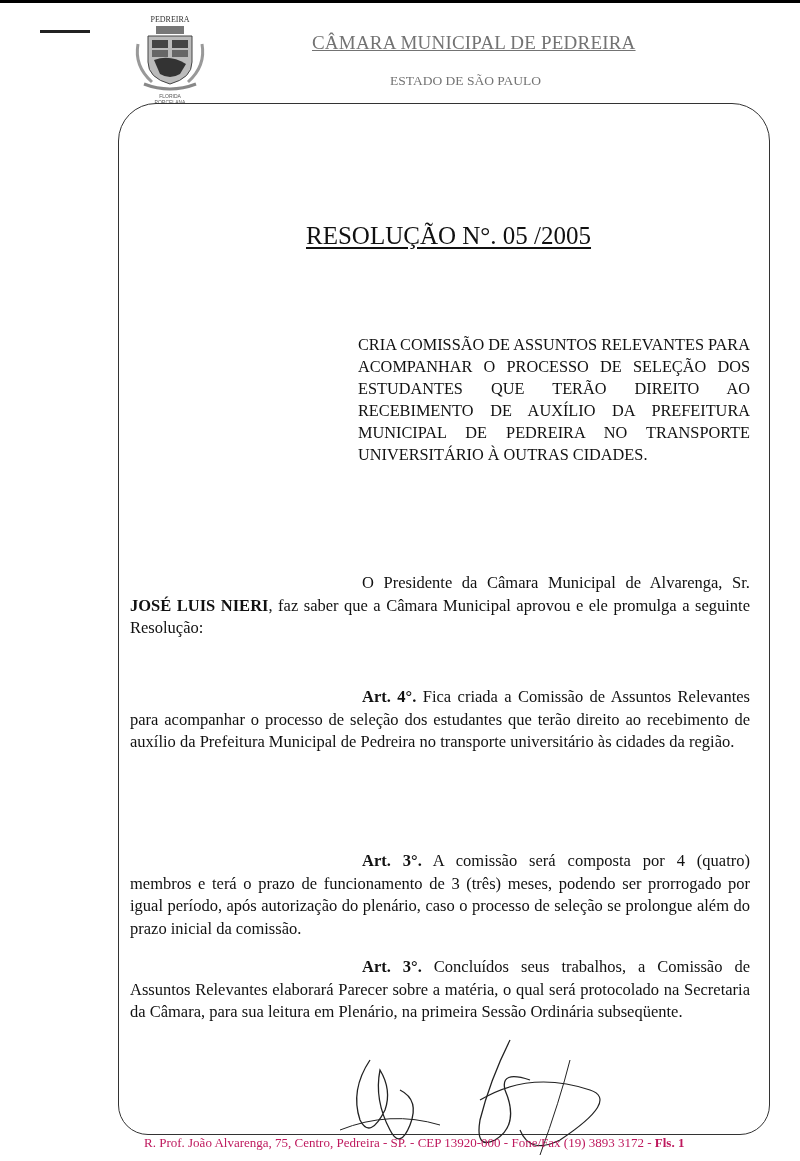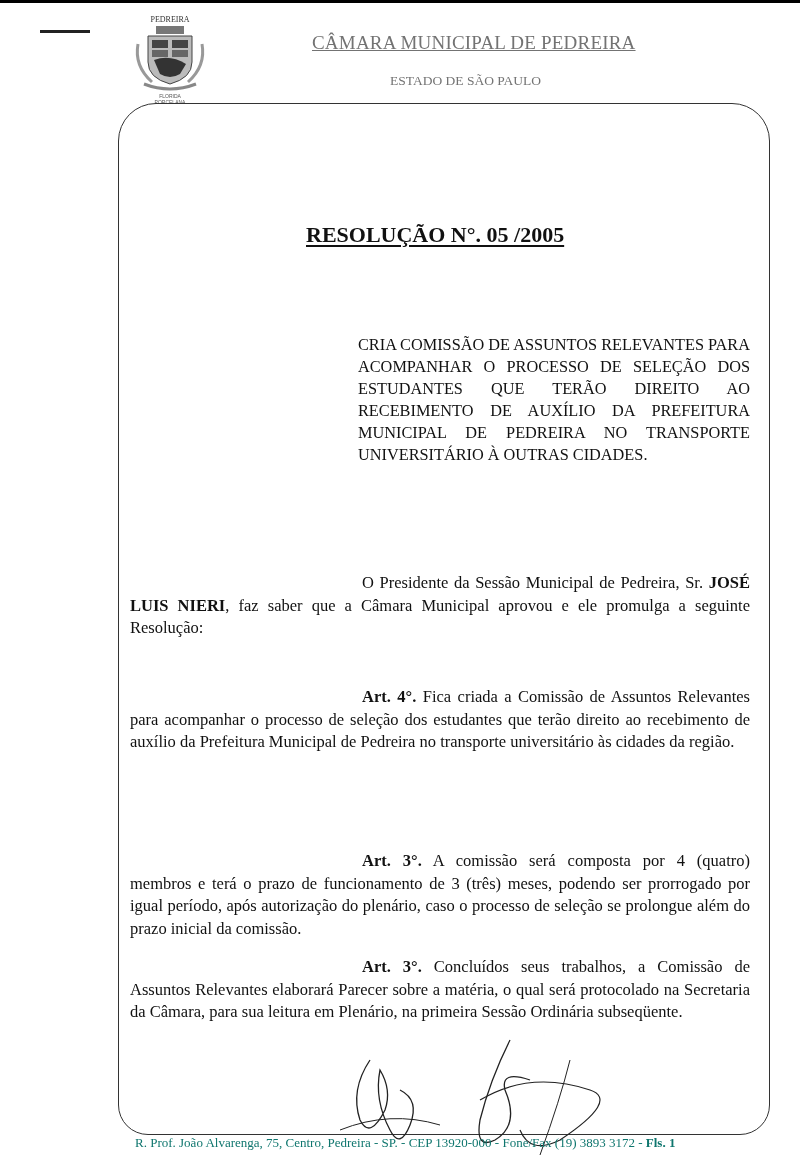--- a/index.html
+++ b/index.html
@@ -5,31 +5,31 @@
   html, body { margin:0; padding:0; }
   body { width:800px; height:1161px; background:#ffffff; position:relative; overflow:hidden;
          font-family:"Liberation Serif","DejaVu Serif",serif; color:#111; }
   .topline { position:absolute; left:0; top:0; width:800px; height:3px; background:#000; }
   .dash { position:absolute; left:40px; top:30px; width:50px; height:3px; background:#222; }
   .logo { position:absolute; left:130px; top:10px; width:80px; height:95px; }
   .hdr-title { position:absolute; left:312px; top:32px; font-size:19px; letter-spacing:0.2px; color:#737373;text-decoration:underline; }
   .hdr-sub { position:absolute; left:390px; top:73px; font-size:13.5px; color:#737373; }
   .frame { position:absolute; left:118px; top:103px; width:650px; height:1030px; border:1.5px solid #333;
            border-radius:38px 38px 30px 30px; }
-  .res-title { position:absolute; left:306px; top:222px; font-size:22px; font-weight:bold; text-decoration:underline;
+  .res-title { position:absolute; left:306px; top:222px; font-size:25px; font-weight:normal; text-decoration:underline;
                text-underline-offset:3px; }
   .ementa { position:absolute; left:358px; top:334px; width:392px; font-size:16.3px; font-weight:normal;
             line-height:22px; text-align:justify; text-align-last:left; }
   .para { position:absolute; left:130px; width:620px; font-size:16.5px; line-height:22.5px; text-align:justify; }
   .para .indent { display:inline-block; width:232px; }
   .p-pres { top:572px; }
   .p-art1 { top:686px; }
   .p-art2 { top:850px; }
   .p-art3 { top:956px; }
-  .footer { position:absolute; left:135px; top:1135px; font-size:13px; color:#0f766e; white-space:nowrap; }
+  .footer { position:absolute; left:144px; top:1135px; font-size:13px; color:#be185d; white-space:nowrap; }
   .footer b { font-weight:bold; }
   .sig { position:absolute; left:330px; top:1030px; width:310px; height:131px; }
 </style>
 </head>
 <body>
 
 <div class="topline"></div>
 <div class="dash"></div>
 
 <svg class="logo" viewBox="0 0 80 95">
@@ -49,21 +49,21 @@
 
 <div class="hdr-title">CÂMARA MUNICIPAL DE PEDREIRA</div>
 <div class="hdr-sub">ESTADO DE SÃO PAULO</div>
 
 <div class="frame"></div>
 
 <div class="res-title">RESOLUÇÃO N°. 05 /2005</div>
 
 <div class="ementa">CRIA COMISSÃO DE ASSUNTOS RELEVANTES PARA ACOMPANHAR O PROCESSO DE SELEÇÃO DOS ESTUDANTES QUE TERÃO DIREITO AO RECEBIMENTO DE AUXÍLIO DA PREFEITURA MUNICIPAL DE PEDREIRA NO TRANSPORTE UNIVERSITÁRIO À OUTRAS CIDADES.</div>
 
-<div class="para p-pres"><span class="indent"></span><span>O Presidente da Sessão Municipal de Pedreira,</span> <span>Sr.</span> <b>JOSÉ LUIS NIERI</b><span>, faz saber que a Câmara Municipal aprovou e ele promulga a seguinte Resolução:</span></div>
+<div class="para p-pres"><span class="indent"></span><span>O Presidente da Câmara Municipal de Alvarenga,</span> <span>Sr.</span> <b>JOSÉ LUIS NIERI</b><span>, faz saber que a Câmara Municipal aprovou e ele promulga a seguinte Resolução:</span></div>
 
 <div class="para p-art1"><span class="indent"></span><b>Art. 4°.</b> <span>Fica criada a Comissão de Assuntos Relevantes para acompanhar o processo de seleção dos estudantes que terão direito ao recebimento de auxílio da Prefeitura Municipal de Pedreira no transporte universitário às cidades da região.</span></div>
 
 <div class="para p-art2"><span class="indent"></span><b>Art. 3°.</b> <span>A comissão será composta por 4 (quatro) membros e terá o prazo de funcionamento de 3 (três) meses, podendo ser prorrogado por igual período, após autorização do plenário, caso o processo de seleção se prolongue além do prazo inicial da comissão.</span></div>
 
 <div class="para p-art3"><span class="indent"></span><b>Art. 3°.</b> <span>Concluídos seus trabalhos, a Comissão de Assuntos Relevantes elaborará Parecer sobre a matéria, o qual será protocolado na Secretaria da Câmara, para sua leitura em Plenário, na primeira Sessão Ordinária subseqüente.</span></div>
 
 <svg class="sig" viewBox="0 0 310 131">
   <path d="M40 30 Q20 60 30 90 Q40 110 55 80 Q62 60 50 40 Q44 70 60 100 Q70 120 80 95 Q90 70 70 60" stroke="#222" stroke-width="1.3" fill="none"></path>
   <path d="M10 100 Q60 80 110 95" stroke="#222" stroke-width="1" fill="none"></path>

